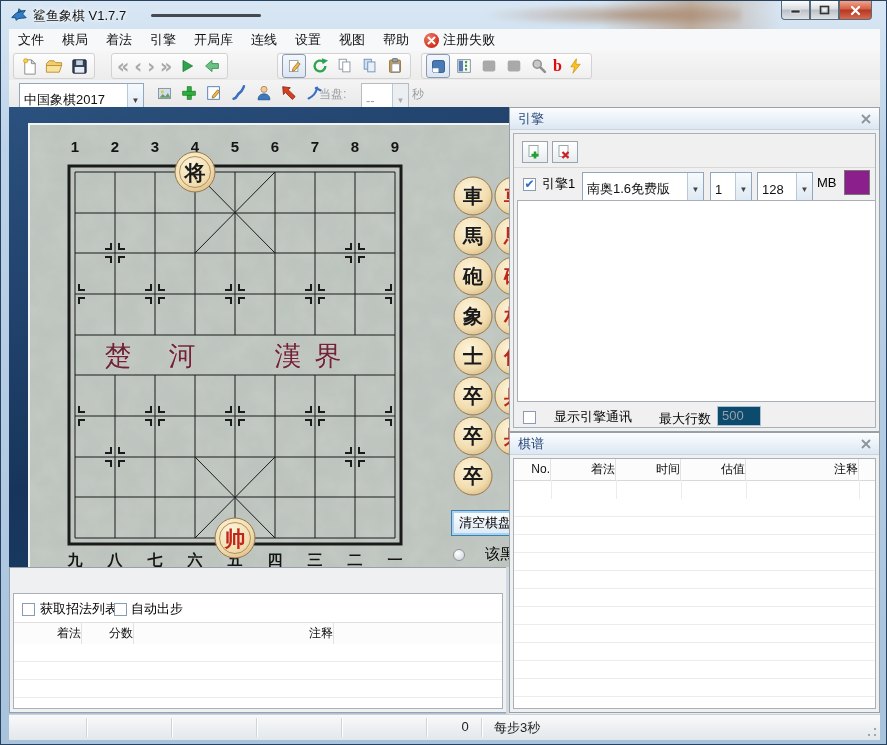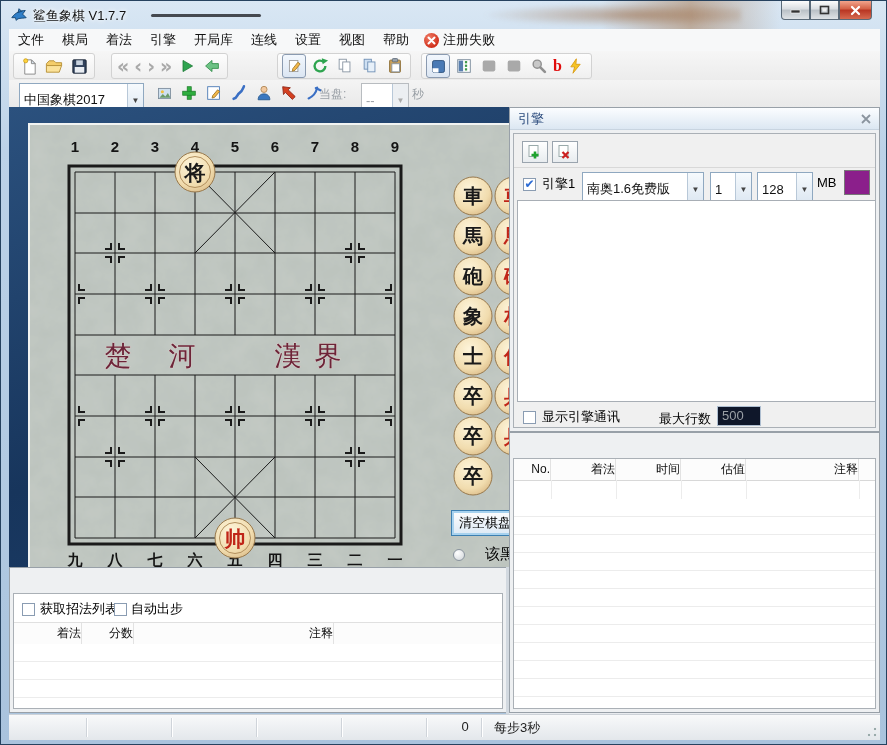--- a/index.html
+++ b/index.html
@@ -47,21 +47,21 @@
   
   .panel{position:absolute;background:#eef0f2;border:1px solid #98a0a8;box-sizing:border-box;}
   .ptitle{position:absolute;left:0;top:0;right:0;height:22px;background:linear-gradient(#fbfdff,#dce7f2);border-bottom:1px solid #c8d4e0;color:#2a4a7c;font-size:13px;line-height:22px;padding-left:8px;box-sizing:border-box;}
   .pclose{position:absolute;right:6px;top:4px;width:14px;height:14px;display:flex;align-items:center;justify-content:center;}
   .pbody{position:absolute;left:3px;right:3px;top:25px;bottom:3px;border:1px solid #aab0b6;background:#f0f0f0;}
   .cb{width:13px;height:13px;border:1px solid #8a9cb2;background:#fff;display:inline-flex;align-items:center;justify-content:center;box-sizing:border-box;}
   .cb .tick{color:#2a6ad4;font-size:12px;font-weight:bold;line-height:10px;}
   .radio{width:12px;height:12px;border-radius:50%;border:1px solid #8a949e;background:radial-gradient(circle at 35% 30%,#fff,#cfd4d8);box-sizing:border-box;}
   .mini-btn{width:24px;height:20px;border:1px solid #9aa4ae;background:linear-gradient(#fff,#e8ecef);display:flex;align-items:center;justify-content:center;}
   .swatch{width:24px;height:23px;border:1px solid #777;}
-  .input{border:1px solid #aebed0;background:#0f172a;color:#9aa0a6;font-size:13px;padding:1px 4px;box-sizing:border-box;}
+  .input{border:1px solid #aebed0;background:#0c4a6e;color:#9aa0a6;font-size:13px;padding:1px 4px;box-sizing:border-box;}
   
   .thead{position:absolute;left:0;right:0;top:0;height:21px;background:#fcfcfc;border-bottom:1px solid #d8d8d8;font-size:12px;color:#111;}
   .th{position:absolute;top:0;height:21px;line-height:21px;padding-left:6px;border-right:1px solid #e2e2e2;box-sizing:border-box;overflow:hidden;text-align:right;}
   .rowlines{position:absolute;left:0;right:0;bottom:0;background:repeating-linear-gradient(180deg,#fff 0px,#fff 17px,#ececec 17px,#ececec 18px);}
   .colline{position:absolute;top:21px;bottom:0;width:1px;background:#ececec;}
   .sel-row{position:absolute;height:18px;background:#e6e6e6;font-size:13px;line-height:18px;color:#111;}
   
   .statusbar{position:absolute;left:8px;top:713px;width:871px;height:25px;background:linear-gradient(#f8f9fa,#e3e7eb);border-top:1px solid #cdd2d8;font-size:13px;color:#222;}
   .sb-div{position:absolute;top:3px;bottom:3px;width:1px;background:#cfd4da;box-shadow:1px 0 0 #fff;}
   .grip{position:absolute;right:2px;bottom:2px;width:12px;height:12px;
@@ -495,32 +495,40 @@
       </div>
       <div class="combo" style="position:absolute;left:243px;top:38px;width:56px;">
         <span class="cv">128</span>
         <span class="ca">▼</span>
       </div>
       <span style="position:absolute;left:303px;top:41px;font-size:13px;">MB</span>
       <div class="swatch" style="position:absolute;left:330px;top:36px;background:#8b1f8b;"></div>
 
       <div style="position:absolute;left:3px;top:66px;width:357px;height:200px;background:#fff;border:1px solid #a8aeb5;"></div>
 
-      <div style="position:absolute;left:9px;top:274px;display:flex;align-items:center;gap:6px;font-size:13px;">
+      <div style="position:absolute;left:9px;top:274px;display:flex;align-items:center;gap:18px;font-size:13px;">
         <span class="cb"></span>
         <span>显示引擎通讯</span>
       </div>
       <span style="position:absolute;left:145px;top:276px;font-size:13px;">最大行数</span>
       <div class="input" style="position:absolute;left:203px;top:272px;width:44px;height:20px;">
         <span>500</span>
       </div>
     </div>
   </div>
 
   <div class="panel" style="left:508px;top:431px;width:371px;height:281px;">
+    <div class="ptitle">
+      <span>棋谱</span>
+      <span class="pclose">
+        <svg width="10" height="10" viewBox="0 0 10 10">
+            <path d="M1 1l8 8M9 1l-8 8" stroke="#8a949e" stroke-width="1.8"></path>
+          </svg>
+      </span>
+    </div>
     <div class="pbody" style="background:#fff;">
       <div class="thead">
         <span class="th" style="left:0;width:37px;">No.</span>
         <span class="th" style="left:37px;width:65px;">着法</span>
         <span class="th" style="left:102px;width:65px;">时间</span>
         <span class="th" style="left:167px;width:65px;">估值</span>
         <span class="th" style="left:232px;width:113px;">注释</span>
       </div>
       <div class="colline" style="left:37px;"></div>
       <div class="colline" style="left:102px;"></div>

